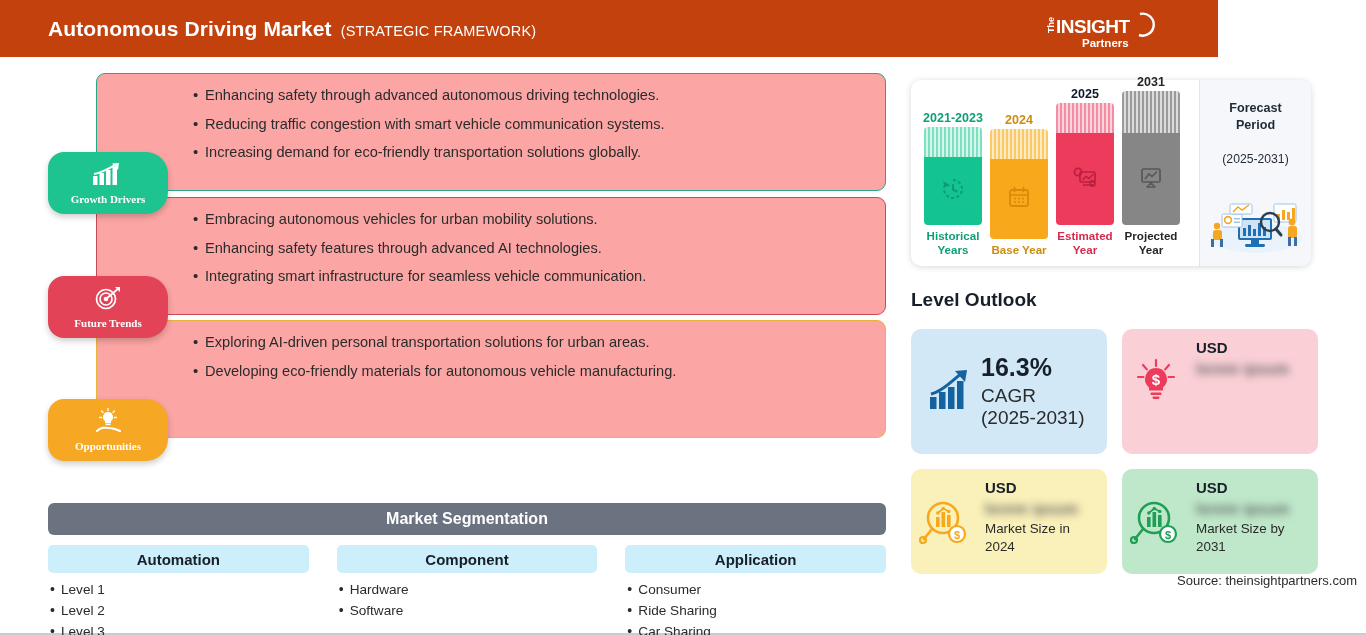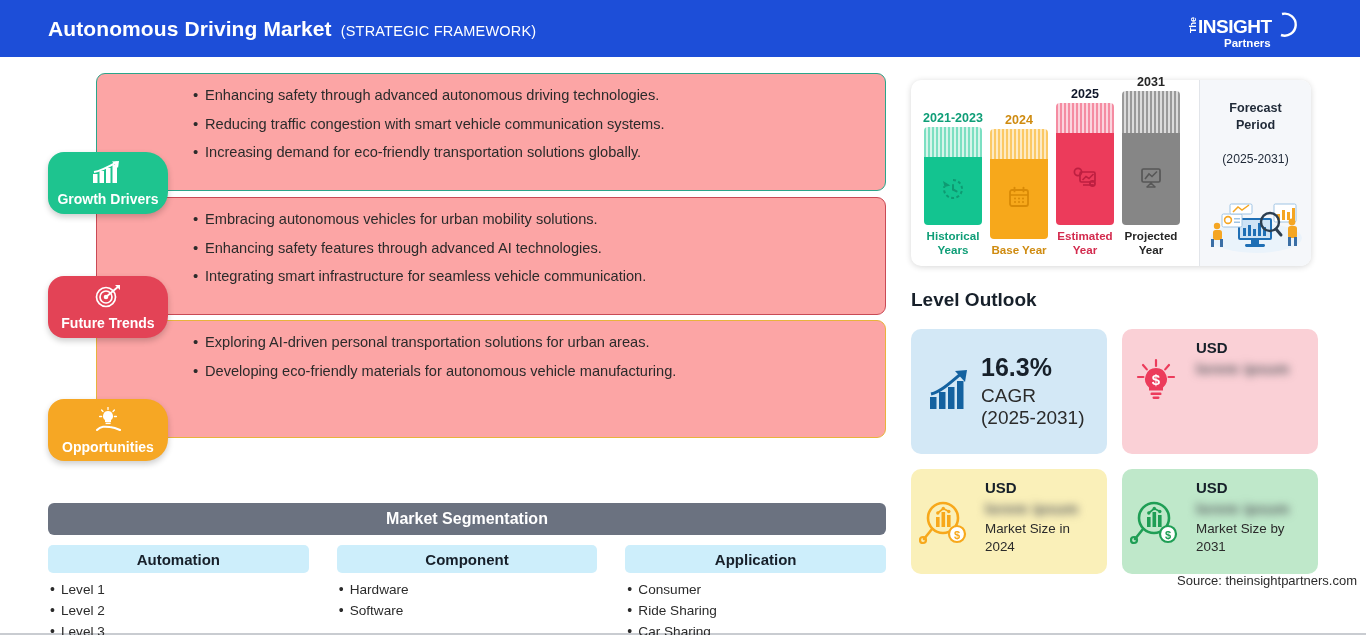--- a/index.html
+++ b/index.html
@@ -6,22 +6,22 @@
   html, body {
     width: 1366px; height: 635px;
     font-family: "Liberation Sans", sans-serif;
     background: #ffffff;
     overflow: hidden;
   }
   .page { position: relative; width: 1366px; height: 635px; background: #fff; border-bottom: 2px solid #c9ccd1; }
 
   
   .header {
-    position: absolute; left: 0; top: 0; width: 1360px; height: 57px;
-    background: #1d4ed8; display: flex; align-items: center;
+    position: absolute; left: 0; top: 0; width: 1218px; height: 57px;
+    background: #c2410c; display: flex; align-items: center;
   }
   .header-title { margin-left: 48px; color: #ffffff; font-size: 21px; font-weight: bold; letter-spacing: .1px; }
   .header-sub { color: #ffffff; font-size: 14.5px; font-weight: normal; margin-left: 9px; letter-spacing: .2px; }
   .logo { position: absolute; right: 58px; top: 9px; width: 120px; height: 42px; }
 
   
   .left-col { position: absolute; left: 0; top: 57px; width: 900px; height: 578px; }
 
   .cat-block { position: absolute; left: 96px; width: 790px; border: 1.2px solid; border-radius: 9px; background: #fca5a5; }
   .cat-block.green  { top: 16px;  height: 118px; border-color: #2aa58a; }
@@ -33,21 +33,21 @@
   .bullets li:last-child { margin-bottom: 0; }
   .bullets li::before { content: "\2022"; position: absolute; left: 0; top: -1px; color: #2b2b2b; font-size: 15px; }
 
   .badge {
     position: absolute; left: 48px; width: 120px; height: 62px;
     border-radius: 16px 22px 22px 16px;
     display: flex; flex-direction: column; align-items: center; justify-content: center;
     box-shadow: 0 3px 6px rgba(0,0,0,.20);
     color: #fff; z-index: 5;
   }
-  .badge-label { font-size: 14px; font-weight: bold; line-height: 1; margin-top: 8px; white-space: nowrap; }
+  .badge-label { font-size: 11px; font-weight: bold; line-height: 1; margin-top: 8px; white-space: nowrap; font-family: Liberation Serif, serif; }
   .badge svg { display:block; }
   .badge.green  { top: 95px;  background: #1ec48f; }
   .badge.red    { top: 219px; background: #e34356; }
   .badge.orange { top: 342px; background: #f6a724; }
 
   
   .seg-header {
     position: absolute; left: 48px; top: 446px; width: 838px; height: 32px;
     background: #6b7280; border-radius: 6px; color: #fff;
     display: flex; align-items: center; justify-content: center;

